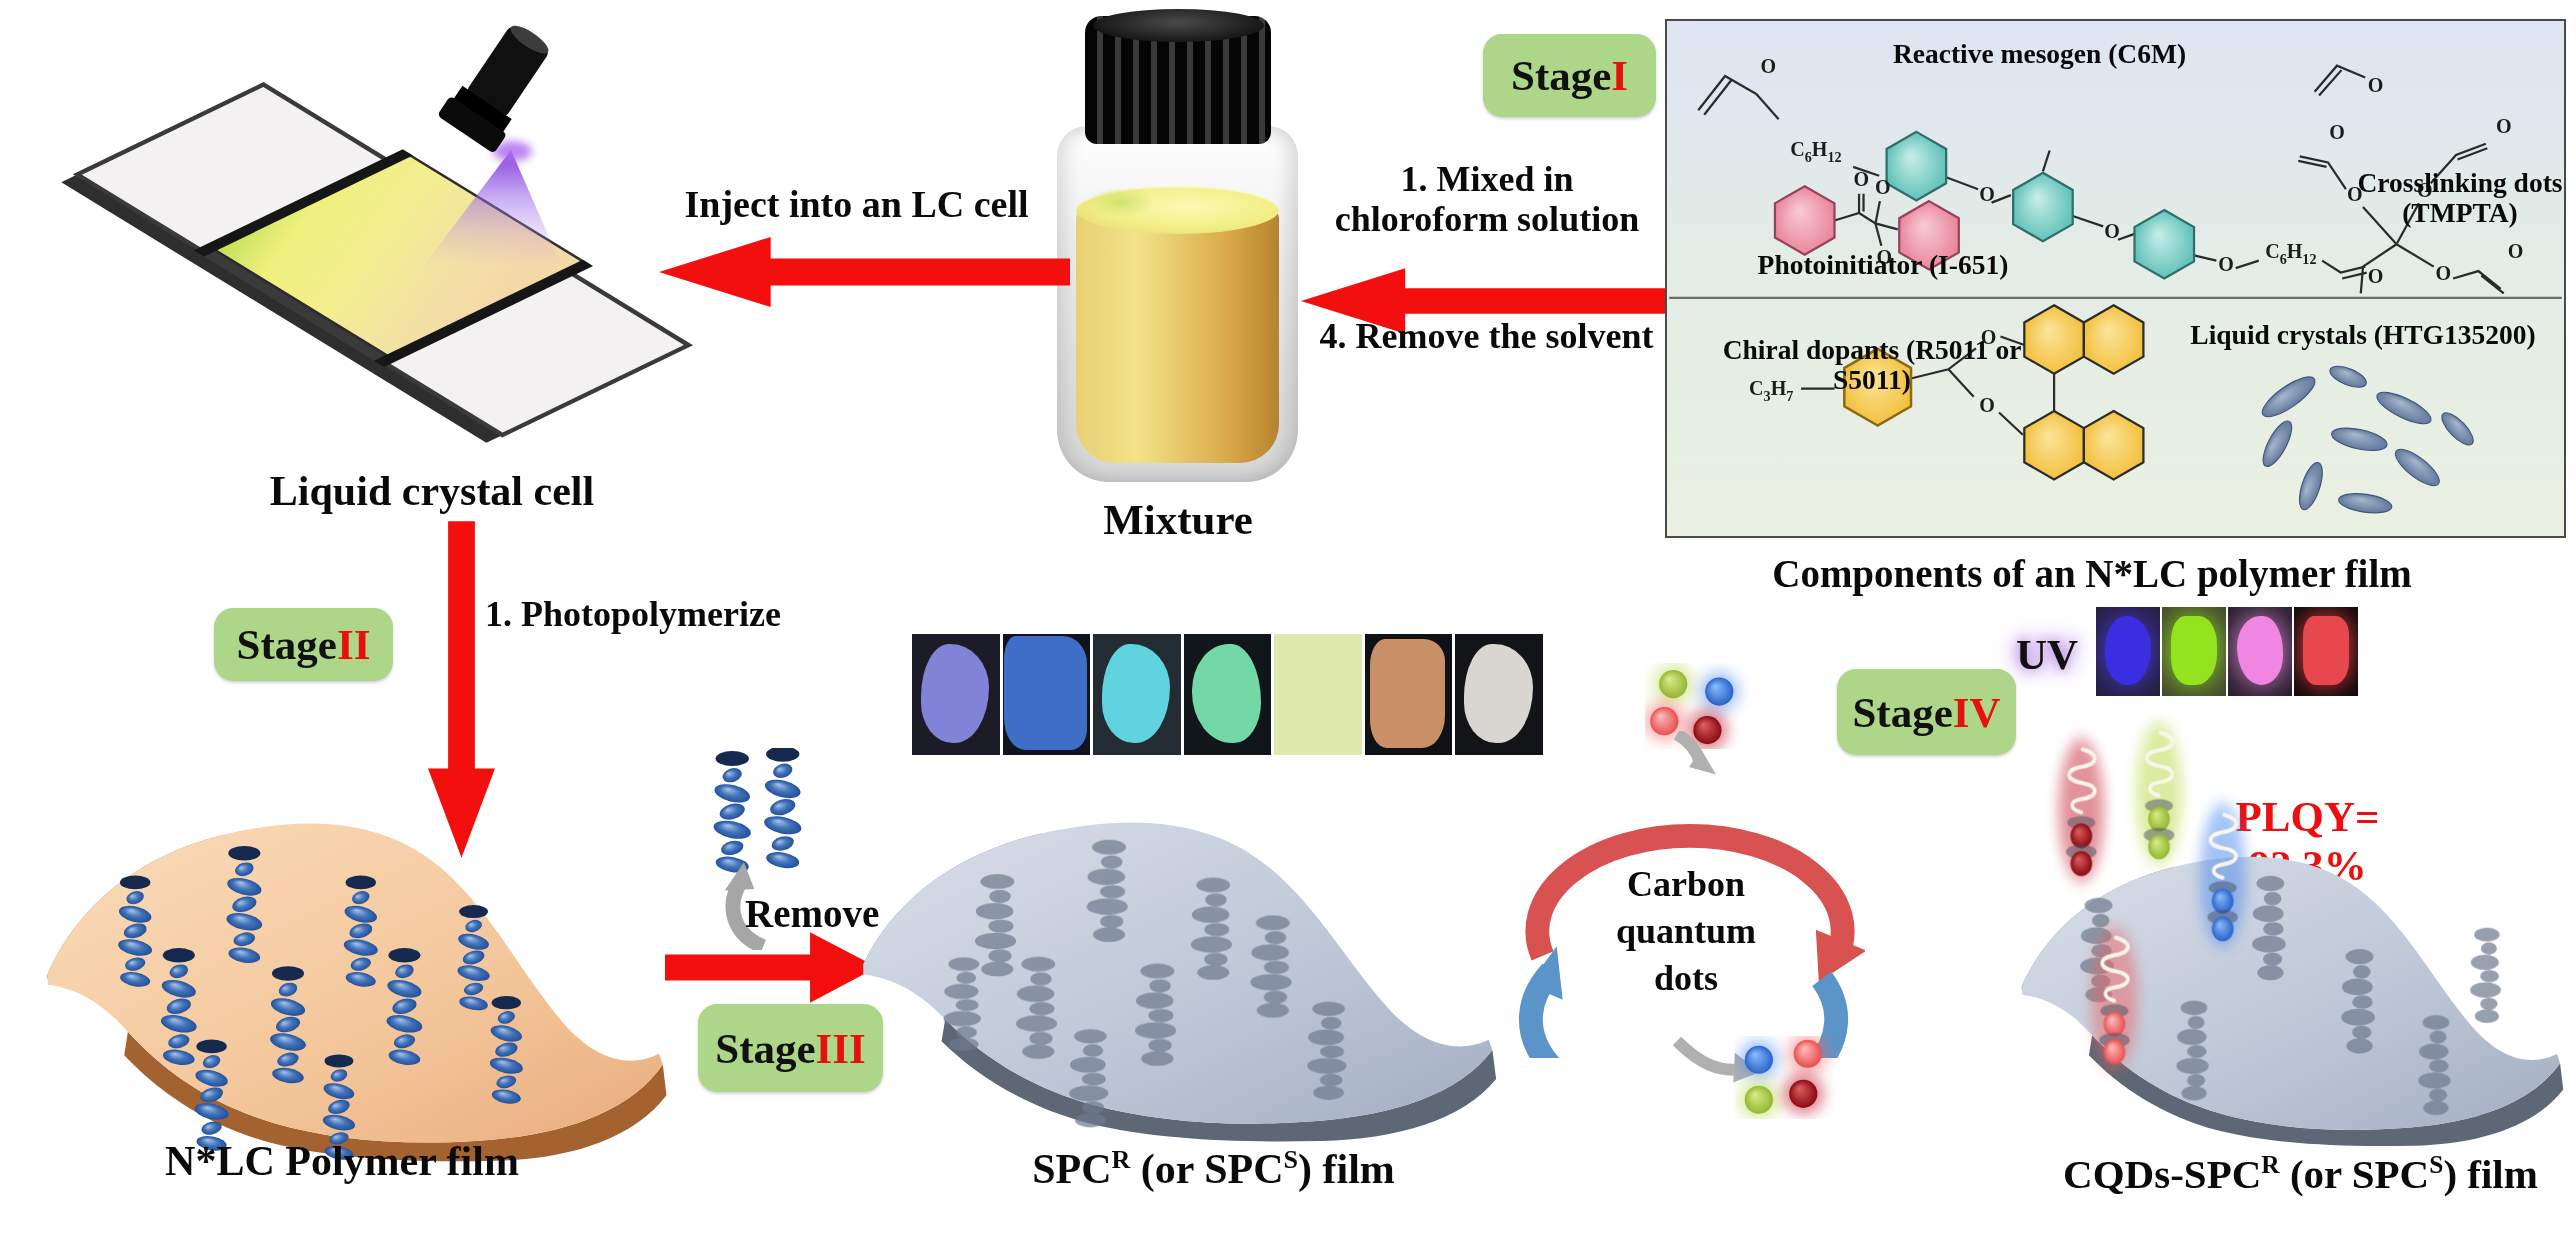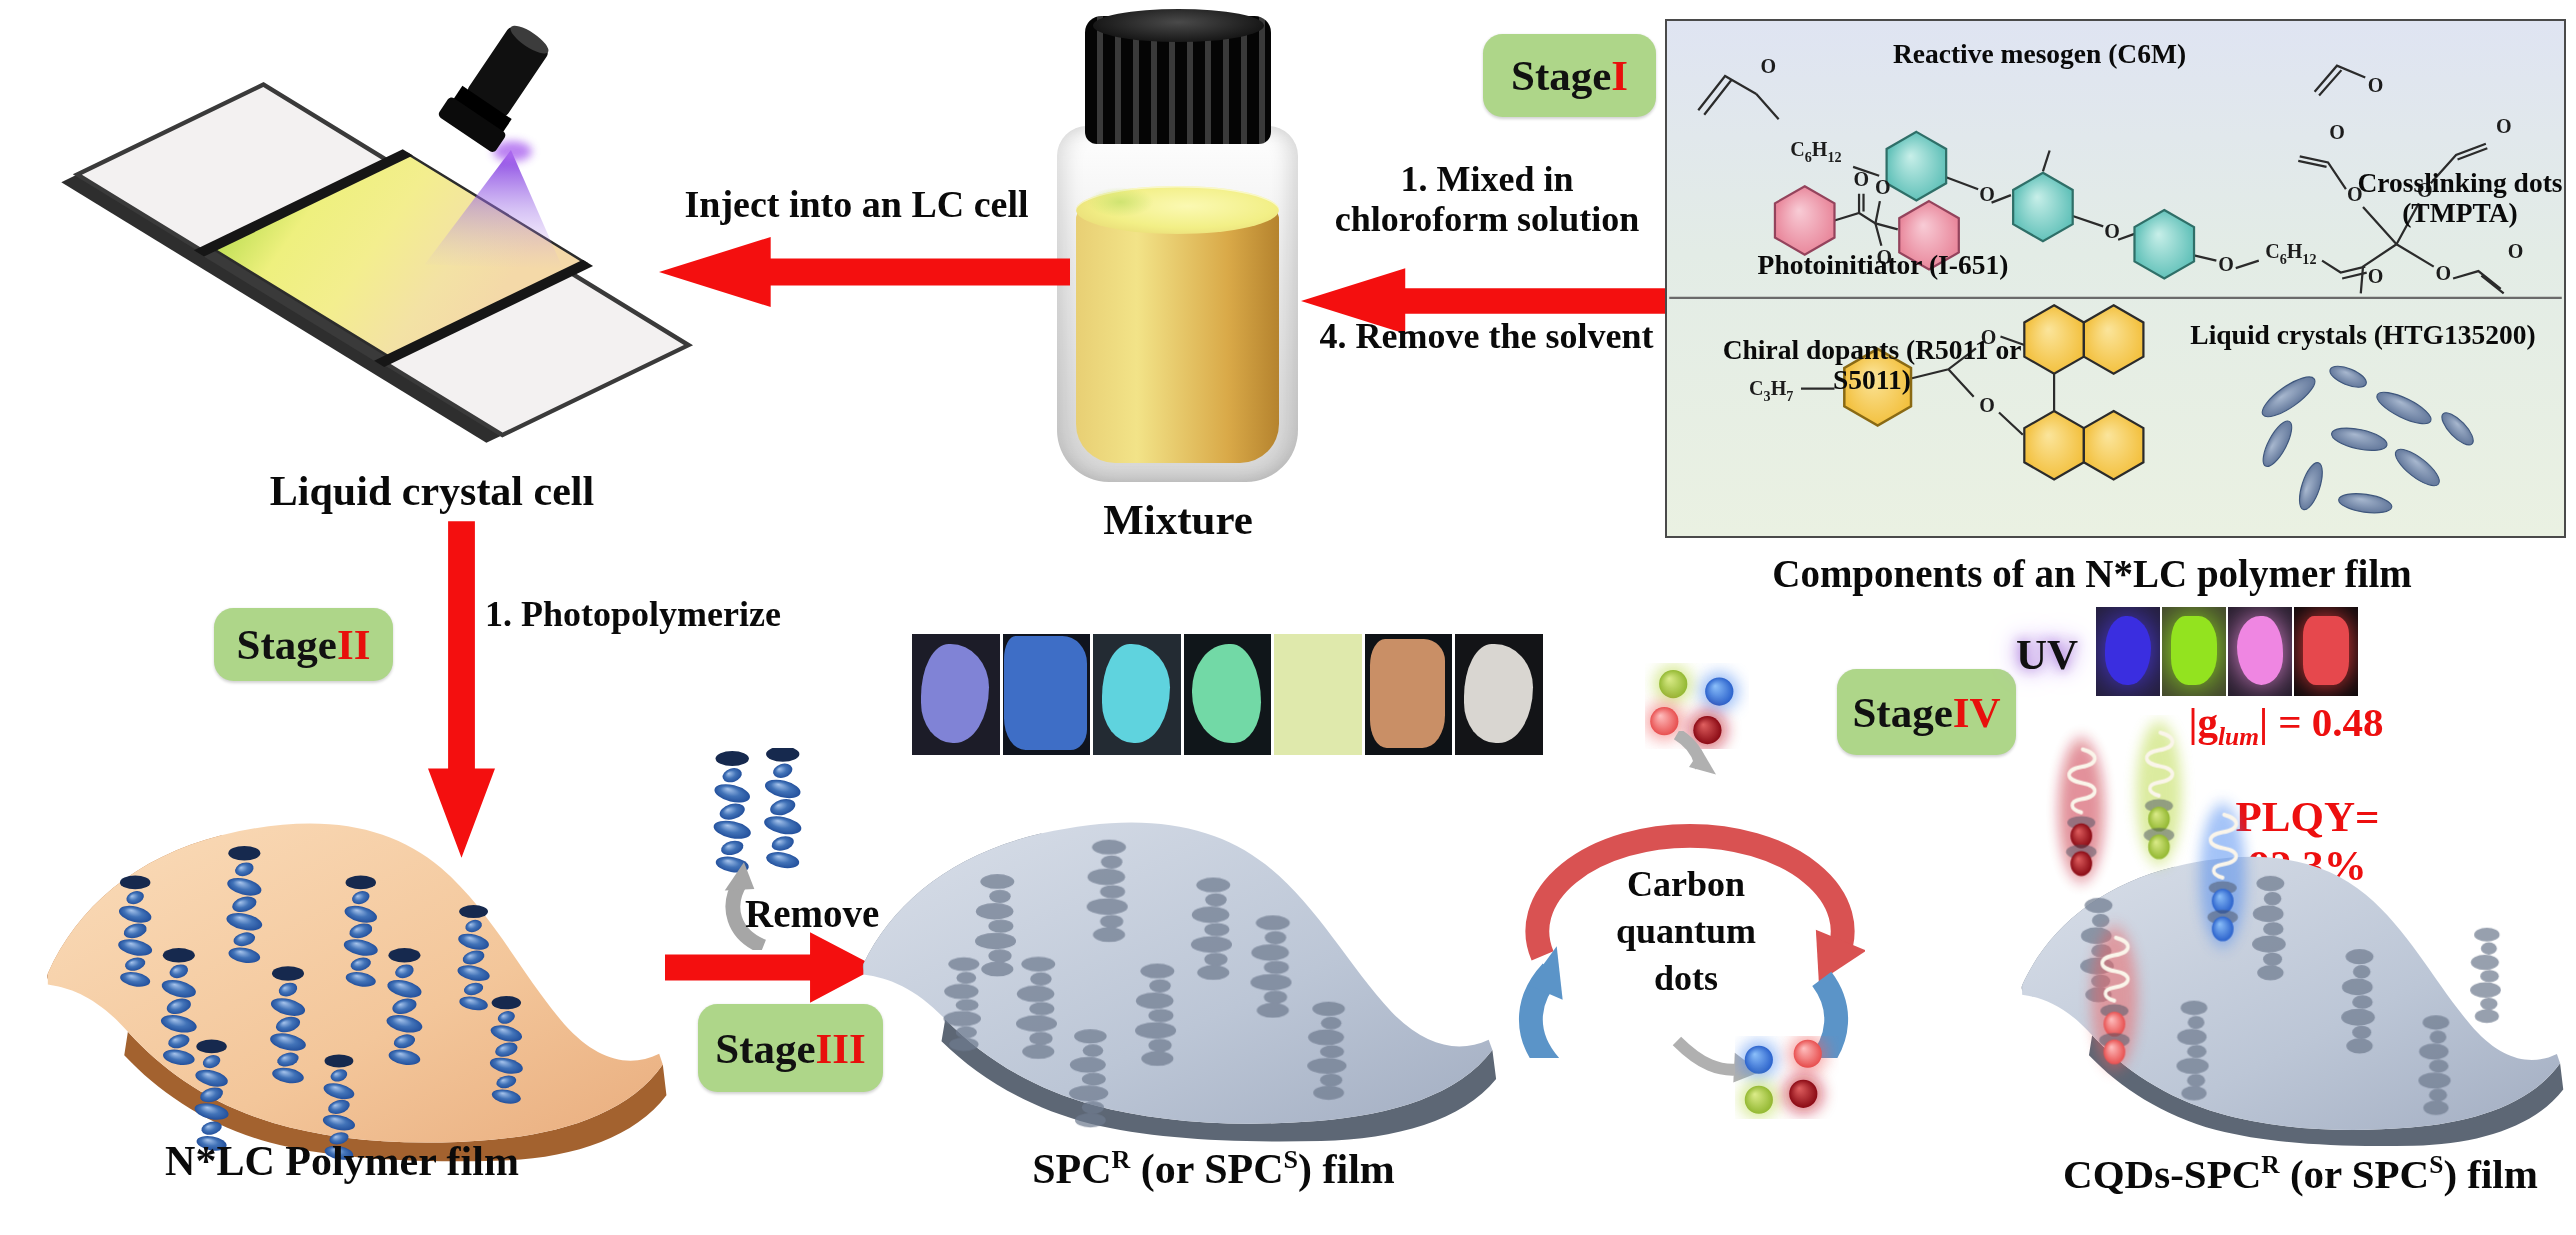--- a/index.html
+++ b/index.html
@@ -441,23 +441,20 @@
         <div class="uvblob" style="background: rgb(147, 227, 31);"></div>
       </div>
     <div class="uvtile" style="background: rgb(35, 28, 42);">
         <div class="uvblob" style="background: rgb(239, 134, 226);"></div>
       </div>
     <div class="uvtile" style="background: rgb(10, 9, 11);">
         <div class="uvblob" style="background: rgb(230, 72, 77);"></div>
       </div>
   </div>
 
-  <div class="metric" style="left: 2163px; top: 698px; width: 246px; font-size: 41px; color: rgb(237, 15, 15);">
-    <span>|g</span><sub class="ital">lum</sub><span>| = 0.48</span>
-  </div>
   <div class="metric" style="left: 2181px; top: 792px; width: 253px; font-size: 43px; color: rgb(237, 15, 15);">PLQY= 92.3%</div>
 
   <svg class="abs" style="left:2003px;top:715px" width="573" height="432" viewBox="0 0 900 590" preserveAspectRatio="none">
     <g transform="translate(0,88) scale(1,0.852)">
       <use href="#sheetCurl" fill="#78818f"></use>
       <use href="#sheetSide" fill="#5d6775"></use>
       <use href="#sheetTop" fill="url(#grayTop)"></use>
     </g>
     <g fill="#6f7b8f" opacity="0.72">
       <use href="#ghelix" transform="translate(150,260) scale(1.15)"></use>

